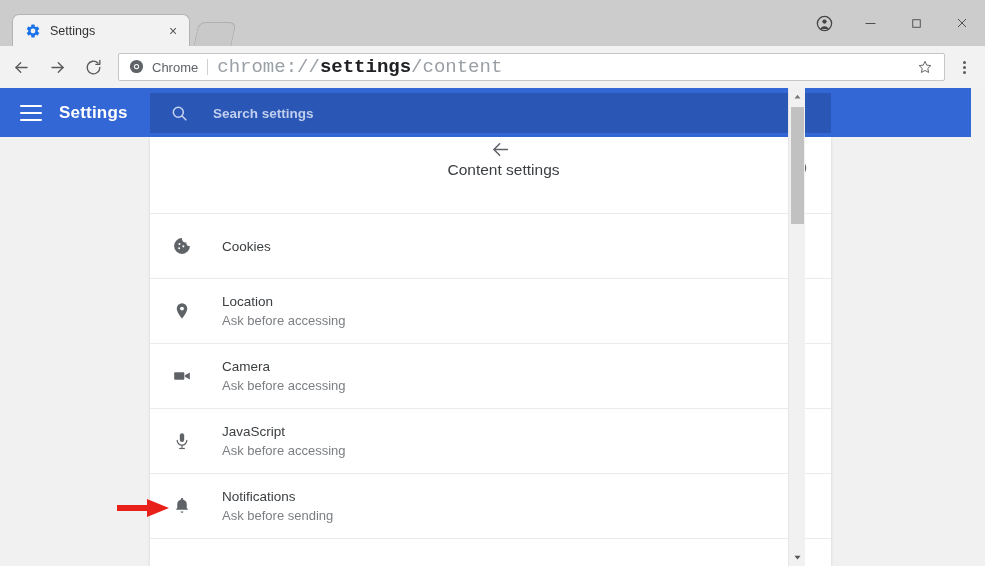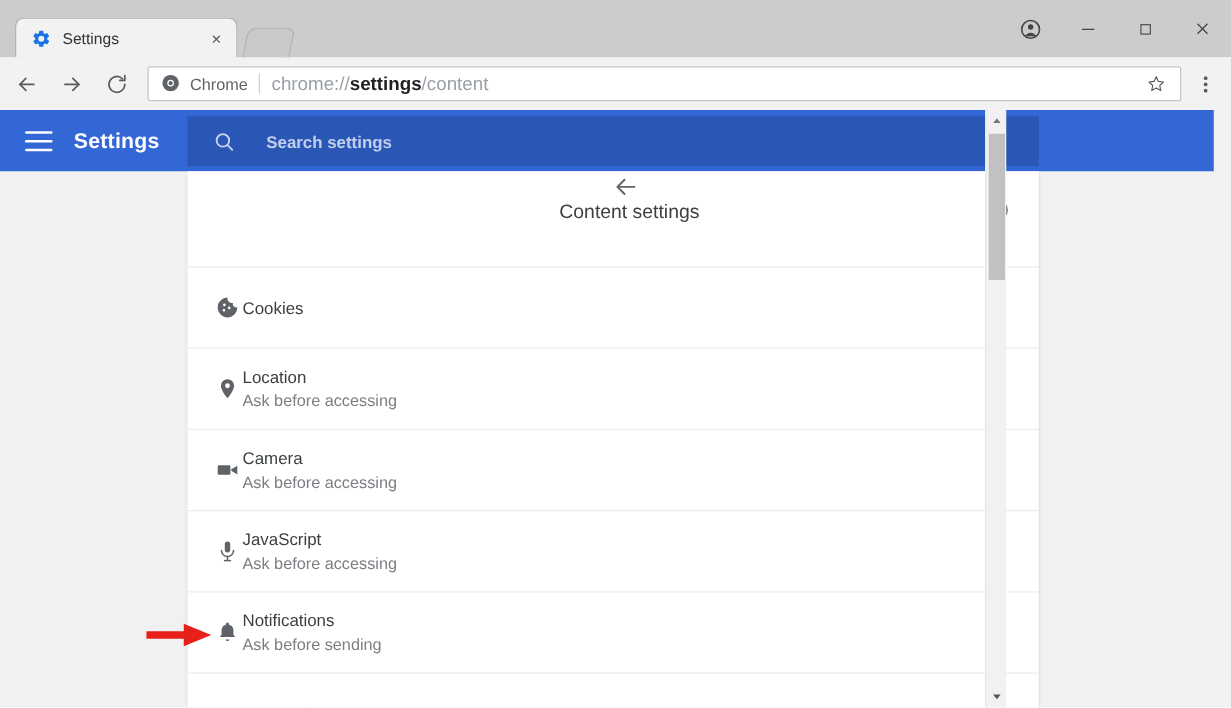--- a/index.html
+++ b/index.html
@@ -85,21 +85,21 @@
     border: 1px solid #c6c6c6;
     border-radius: 2px;
     display: flex; align-items: center;
     padding: 0 8px 0 10px;
   }
   .omni-chrome-icon { width: 16px; height: 16px; flex: 0 0 16px; margin-right: 7px; }
   .omni-scheme-label { font-size: 13px; color: #5f6368; margin-right: 9px; }
   .omni-divider {
     width: 1px; height: 16px; background: #d0d0d0; margin-right: 9px;
   }
-  .omni-url { font-size: 15px; color: #9aa0a6; flex: 1 1 auto; white-space: nowrap; }
+  .omni-url { font-size: 19px; color: #9aa0a6; flex: 1 1 auto; white-space: nowrap; font-family: Liberation Mono, monospace; }
   .omni-url b { color: #202124; font-weight: bold; }
   .omni-star { width: 22px; flex: 0 0 22px; display: flex; align-items: center; justify-content: center; color: #5a5a5a; }
   .menu-btn {
     width: 30px; height: 30px; margin-right: 6px;
     display: flex; flex-direction: column; align-items: center; justify-content: center;
   }
   .menu-dot { width: 3px; height: 3px; border-radius: 50%; background: #5a5a5a; margin: 1px 0; }
 
   
   .page {
@@ -171,21 +171,21 @@
     border-top: 1px solid #ebebeb;
     position: relative;
   }
   .row:first-of-type { border-top: none; }
   .row-icon {
     width: 24px; flex: 0 0 24px;
     margin-left: 20px;
     display: flex; align-items: center; justify-content: center;
     color: #5f6368;
   }
-  .row-text { flex: 1 1 auto; }
+  .row-text { margin-left: 28px; flex: 1 1 auto; }
   .row-title { font-size: 13.5px; color: #3c4043; line-height: 19px; }
   .row-sub { font-size: 13px; color: #7b7f83; line-height: 19px; margin-top: 1px; }
   .row-chevron {
     width: 24px; flex: 0 0 24px; margin-right: 24px;
     display: flex; align-items: center; justify-content: center;
     color: #5f6368;
   }
 
   
   .annotation-arrow {

